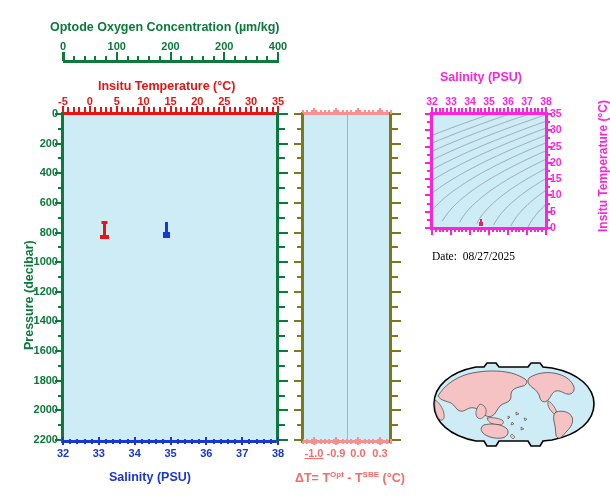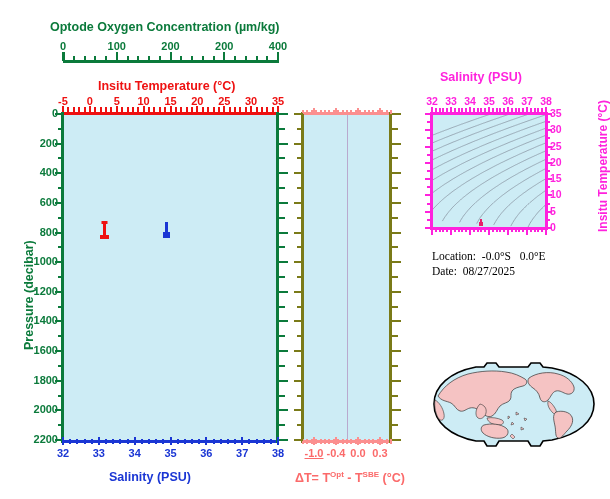--- a/index.html
+++ b/index.html
@@ -297,21 +297,21 @@
 </svg>
 
 <div class="abs" id="dt-panel-box"></div>
 <div class="abs axline" id="dt-zero-line"></div>
 <div class="abs axline" id="dt-top-axis"></div>
 <div class="abs axline" id="dt-bottom-axis"></div>
 <div class="abs axline" id="dt-left-axis"></div>
 <div class="abs axline" id="dt-right-axis"></div>
 <div class="abs" id="dt-ticklabels">
     <div class="abs tick dt-lab" style="left: 297px; top: 447px; width: 34px; text-decoration: underline;">-1.0</div>
-    <div class="abs tick dt-lab" style="left: 319px; top: 447px; width: 34px;">-0.4</div>
+    <div class="abs tick dt-lab" style="left: 319px; top: 447px; width: 34px;">-0.9</div>
     <div class="abs tick dt-lab" style="left: 341px; top: 447px; width: 34px;">0.0</div>
     <div class="abs tick dt-lab" style="left: 363px; top: 447px; width: 34px;">0.3</div>
   </div>
 <div class="abs" id="dt-ticks">
     <div class="abs" style="left: 313px; top: 437px; width: 2px; height: 8px; background: rgb(251, 143, 143);"></div>
     <div class="abs" style="left: 313px; top: 108px; width: 2px; height: 7px; background: rgb(251, 143, 143);"></div>
     <div class="abs" style="left: 335px; top: 437px; width: 2px; height: 8px; background: rgb(251, 143, 143);"></div>
     <div class="abs" style="left: 335px; top: 108px; width: 2px; height: 7px; background: rgb(251, 143, 143);"></div>
     <div class="abs" style="left: 357px; top: 437px; width: 2px; height: 8px; background: rgb(251, 143, 143);"></div>
     <div class="abs" style="left: 357px; top: 108px; width: 2px; height: 7px; background: rgb(251, 143, 143);"></div>
@@ -544,21 +544,20 @@
     <div class="abs" style="top: 153.714px; left: 546px; height: 2px; width: 4px; background: rgb(255, 34, 221);"></div>
     <div class="abs" style="top: 153.714px; left: 427px; height: 2px; width: 5px; background: rgb(255, 34, 221);"></div>
     <div class="abs" style="top: 137.429px; left: 546px; height: 2px; width: 4px; background: rgb(255, 34, 221);"></div>
     <div class="abs" style="top: 137.429px; left: 427px; height: 2px; width: 5px; background: rgb(255, 34, 221);"></div>
     <div class="abs" style="top: 121.143px; left: 546px; height: 2px; width: 4px; background: rgb(255, 34, 221);"></div>
     <div class="abs" style="top: 121.143px; left: 427px; height: 2px; width: 5px; background: rgb(255, 34, 221);"></div>
   </div>
 <div class="abs ttl nosel" id="ts-ylabel">Insitu Temperature (°C)</div>
 
 <div class="abs nosel" id="info-block">
-  <div>Location:  -0.0°S   0.0°E</div>
   <div>Date:  08/27/2025</div>
 </div>
 
 <div class="abs" id="map-wrap">
   <svg width="180" height="105" viewBox="0 0 180 105">
 
     <path d="M10,52 C10,34 26,20 52,15 L60,15 L63,11 L72,11 L75,15
          L104,15 L107,11 L116,11 L119,15 L128,16
          C154,21 170,35 170,52 C170,69 154,83 128,88
          L119,89 L116,94 L107,94 L104,89

